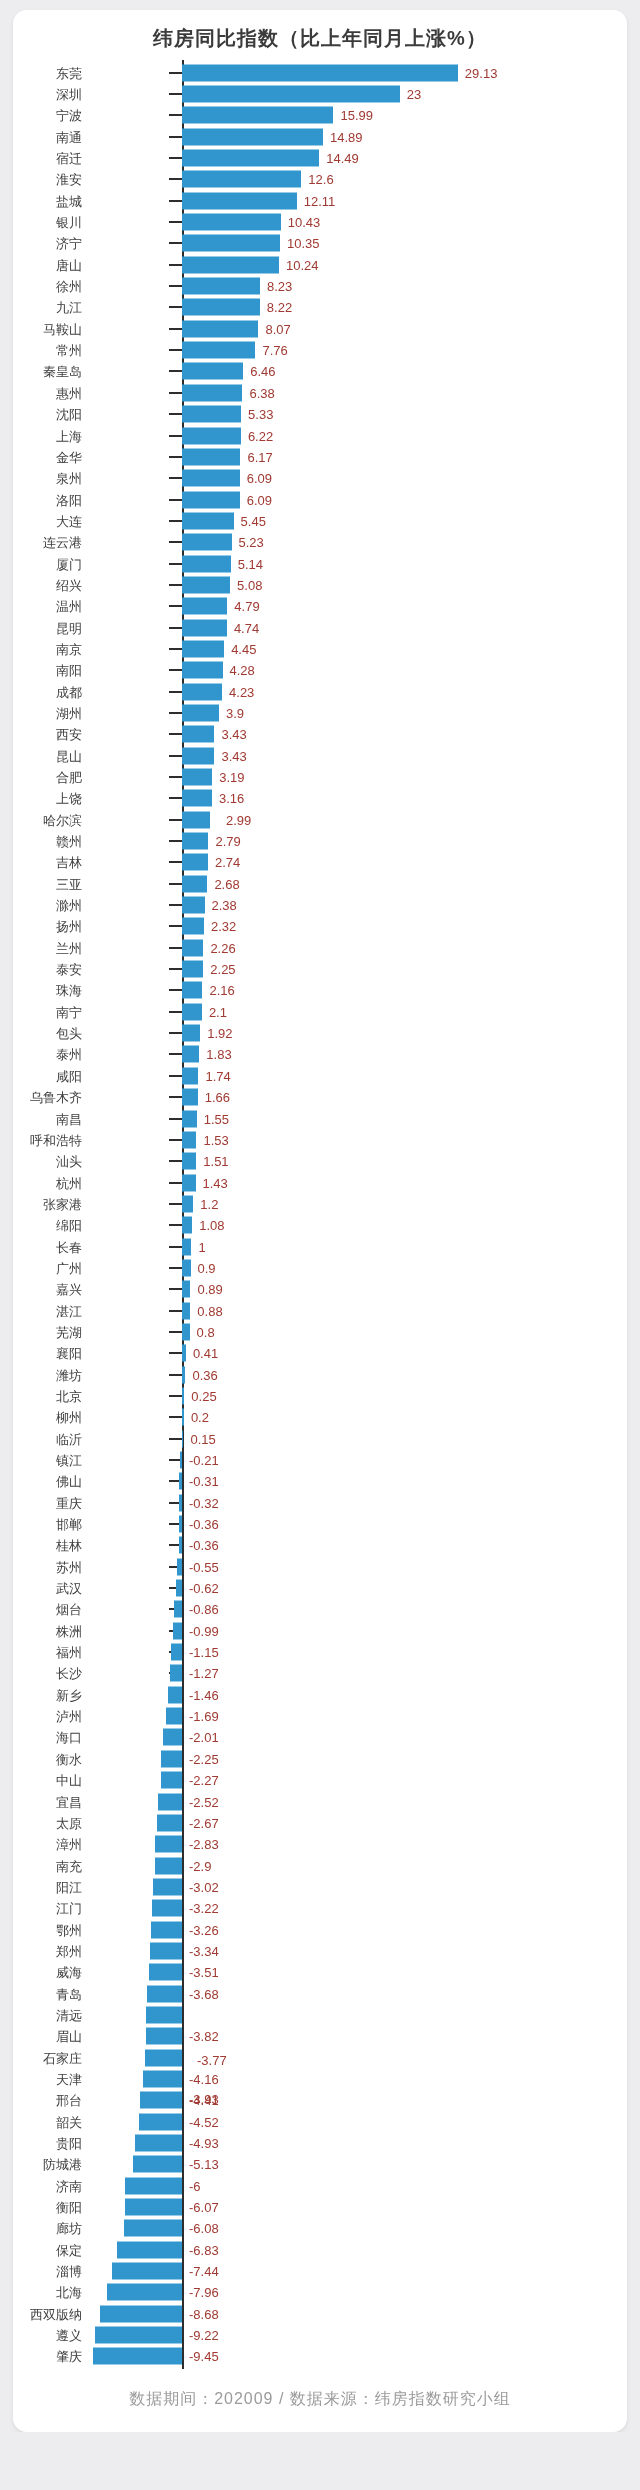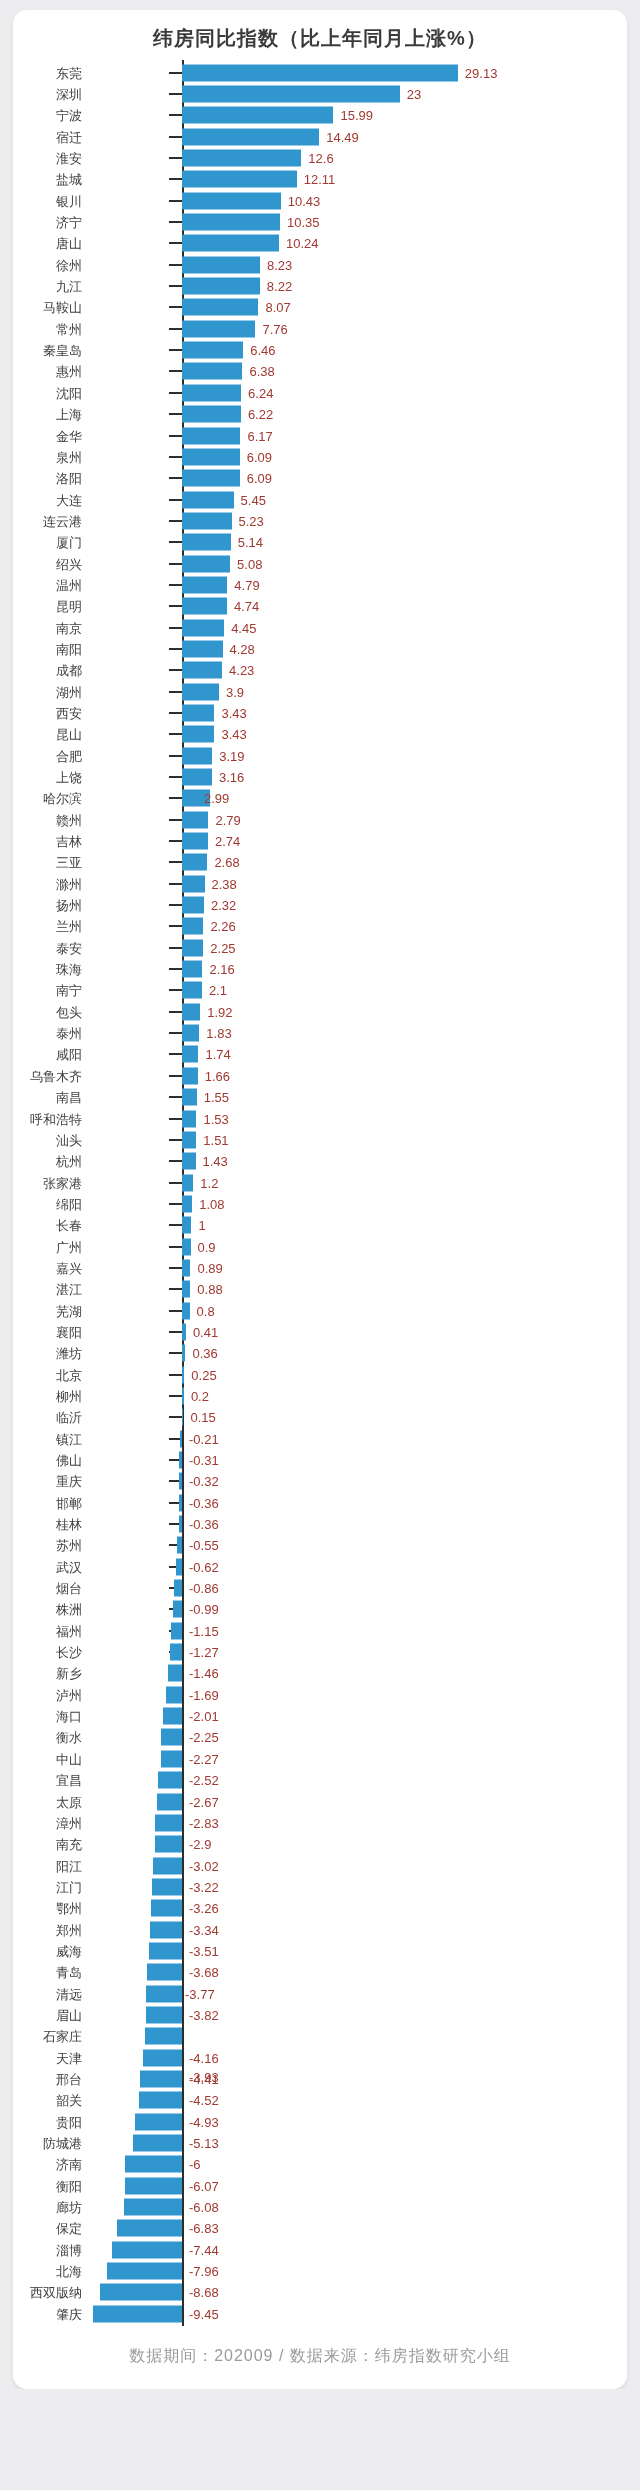--- a/index.html
+++ b/index.html
@@ -103,20 +103,26 @@
         <div class="bar" style="width: 217.81px; left: 169px;"></div>
         <div class="value" style="left: 393.81px;">23</div>
       </div>
       <div class="row">
         <div class="label">宁波</div>
         <div class="tick"></div>
         <div class="bar" style="width: 151.43px; left: 169px;"></div>
         <div class="value" style="left: 327.43px;">15.99</div>
       </div>
       <div class="row">
+        <div class="label">南通</div>
+        <div class="tick"></div>
+        <div class="bar" style="width: 141.01px; left: 169px;"></div>
+        <div class="value" style="left: 317.01px;">14.89</div>
+      </div>
+      <div class="row">
         <div class="label">宿迁</div>
         <div class="tick"></div>
         <div class="bar" style="width: 137.22px; left: 169px;"></div>
         <div class="value" style="left: 313.22px;">14.49</div>
       </div>
       <div class="row">
         <div class="label">淮安</div>
         <div class="tick"></div>
         <div class="bar" style="width: 119.32px; left: 169px;"></div>
         <div class="value" style="left: 295.32px;">12.6</div>
@@ -178,21 +184,21 @@
       <div class="row">
         <div class="label">惠州</div>
         <div class="tick"></div>
         <div class="bar" style="width: 60.42px; left: 169px;"></div>
         <div class="value" style="left: 236.42px;">6.38</div>
       </div>
       <div class="row">
         <div class="label">沈阳</div>
         <div class="tick"></div>
         <div class="bar" style="width: 59.09px; left: 169px;"></div>
-        <div class="value" style="left: 235.09px;">6.24</div>
+        <div class="value" style="left: 235.09px;">5.33</div>
       </div>
       <div class="row">
         <div class="label">上海</div>
         <div class="tick"></div>
         <div class="bar" style="width: 58.9px; left: 169px;"></div>
         <div class="value" style="left: 234.9px;">6.22</div>
       </div>
       <div class="row">
         <div class="label">金华</div>
         <div class="tick"></div>
@@ -292,21 +298,21 @@
       <div class="row">
         <div class="label">上饶</div>
         <div class="tick"></div>
         <div class="bar" style="width: 29.93px; left: 169px;"></div>
         <div class="value" style="left: 205.93px;">3.16</div>
       </div>
       <div class="row">
         <div class="label">哈尔滨</div>
         <div class="tick"></div>
         <div class="bar" style="width: 28.32px; left: 169px;"></div>
-        <div class="value" style="left: 191px; text-align: center;">2.99</div>
+        <div class="value" style="left: 213px; text-align: center;">2.99</div>
       </div>
       <div class="row">
         <div class="label">赣州</div>
         <div class="tick"></div>
         <div class="bar" style="width: 26.42px; left: 169px;"></div>
         <div class="value" style="left: 202.42px;">2.79</div>
       </div>
       <div class="row">
         <div class="label">吉林</div>
         <div class="tick"></div>
@@ -628,21 +634,21 @@
       <div class="row">
         <div class="label">青岛</div>
         <div class="tick"></div>
         <div class="bar" style="width: 34.85px; left: 134.15px;"></div>
         <div class="value" style="left: 176px;">-3.68</div>
       </div>
       <div class="row">
         <div class="label">清远</div>
         <div class="tick"></div>
         <div class="bar" style="width: 35.7px; left: 133.3px;"></div>
-        <div class="value" style="left: 172px;">-3.77</div>
+        <div class="value" style="left: 184px; margin-top: 45px;">-3.77</div>
       </div>
       <div class="row">
         <div class="label">眉山</div>
         <div class="tick"></div>
         <div class="bar" style="width: 36.18px; left: 132.82px;"></div>
         <div class="value" style="left: 176px;">-3.82</div>
       </div>
       <div class="row">
         <div class="label">石家庄</div>
         <div class="tick"></div>
@@ -713,20 +719,26 @@
         <div class="label">北海</div>
         <div class="tick"></div>
         <div class="bar" style="width: 75.38px; left: 93.62px;"></div>
         <div class="value" style="left: 176px;">-7.96</div>
       </div>
       <div class="row">
         <div class="label">西双版纳</div>
         <div class="tick"></div>
         <div class="bar" style="width: 82.2px; left: 86.8px;"></div>
         <div class="value" style="left: 176px;">-8.68</div>
+      </div>
+      <div class="row">
+        <div class="label">遵义</div>
+        <div class="tick"></div>
+        <div class="bar" style="width: 87.31px; left: 81.69px;"></div>
+        <div class="value" style="left: 176px;">-9.22</div>
       </div>
       <div class="row">
         <div class="label">肇庆</div>
         <div class="tick"></div>
         <div class="bar" style="width: 89.49px; left: 79.51px;"></div>
         <div class="value" style="left: 176px;">-9.45</div>
       </div>
     </div>
   <div class="footer">数据期间：202009 / 数据来源：纬房指数研究小组</div>
 </div>

